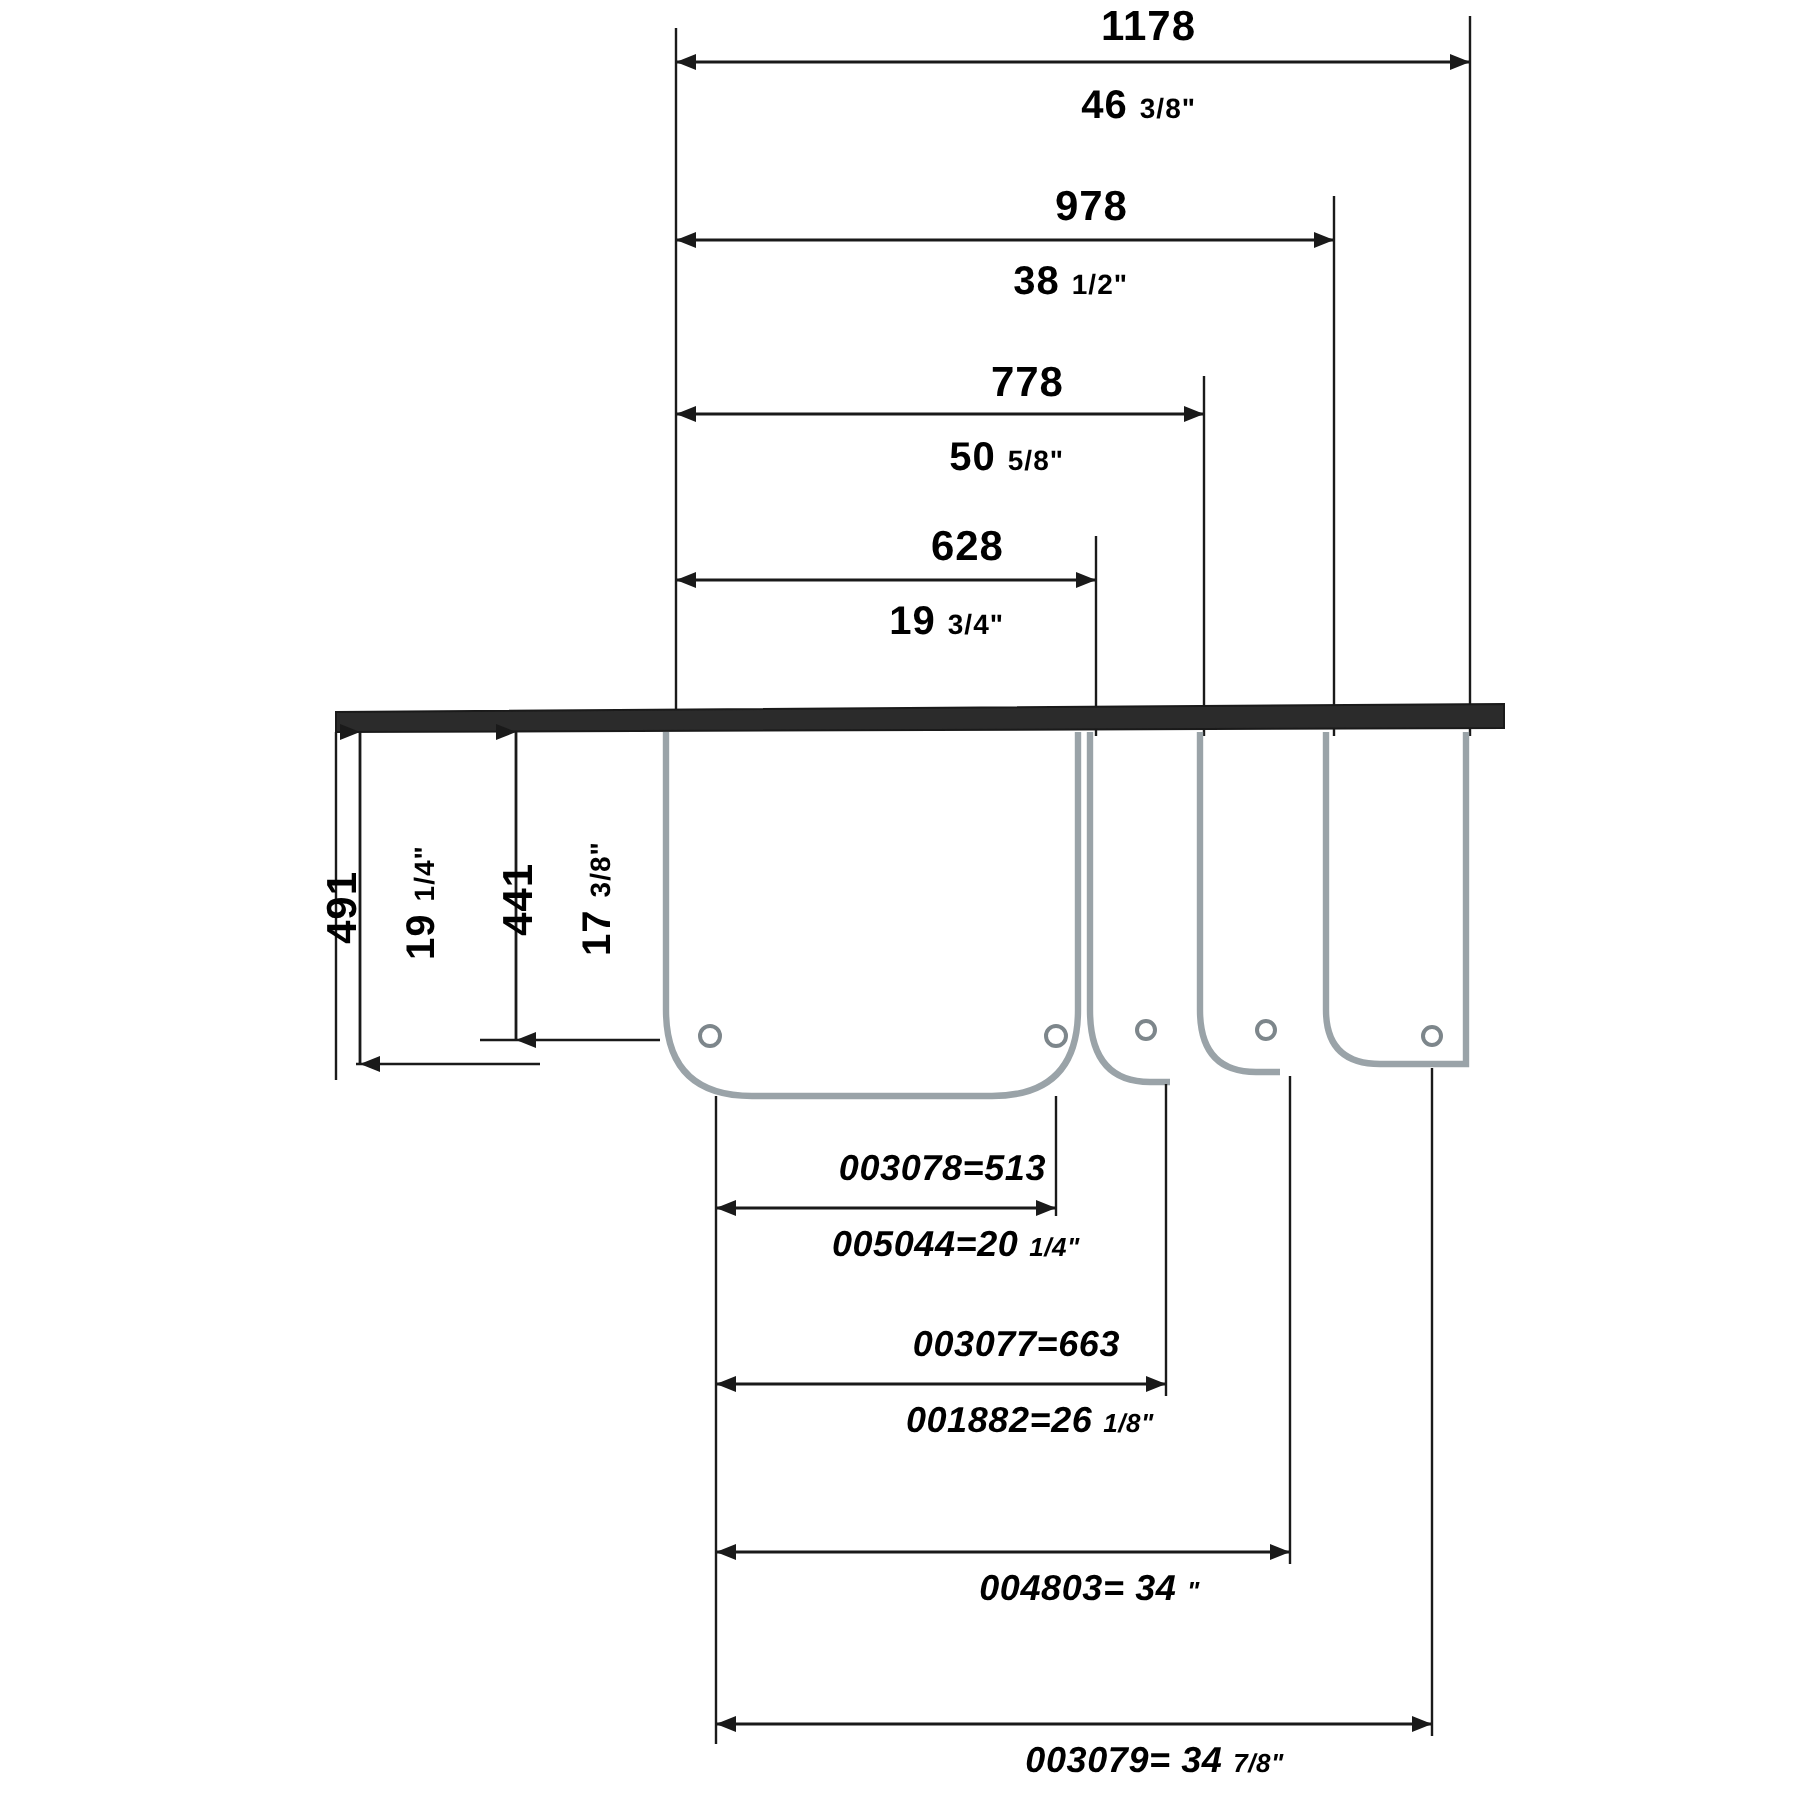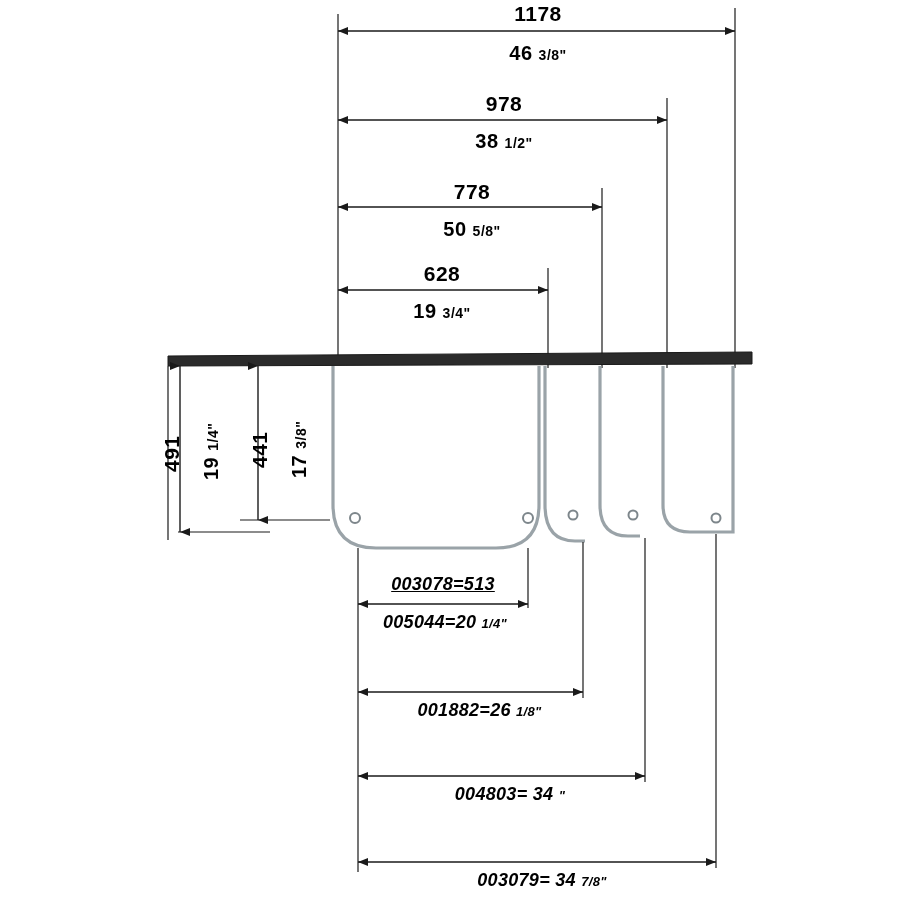--- a/index.html
+++ b/index.html
@@ -51,21 +51,21 @@
   .item-label .frac {
     font-size: 13px;
   }
   .vert-label {
     position: absolute;
     transform-origin: 0 0;
     transform: rotate(-90deg);
     white-space: nowrap;
   }
   .centered {
-    text-align: center;
+    text-align: right;
   }
 </style>
 </head>
 <body>
 
 <div id="page">
 
   <svg id="svg-layer" viewBox="0 0 900 900">
     <defs>
       <marker id="arrL" markerWidth="12" markerHeight="10" refX="1" refY="5" orient="auto" markerUnits="userSpaceOnUse">
@@ -192,26 +192,27 @@
     <span>19</span>
     <span class="frac">1/4"</span>
   </div>
 
   <div class="vert-label dim-label metric" style="left:248px; top:468px;">441</div>
   <div class="vert-label dim-label imperial" style="left:288px; top:478px;">
     <span>17</span>
     <span class="frac">3/8"</span>
   </div>
 
-  <div class="dim-label item-label centered" style="left:363px; top:574px; width:160px;text-decoration:underline;">003078=513</div>
+  <div class="dim-label item-label centered" style="left:363px; top:574px; width:160px;">003078=513</div>
   <div class="dim-label item-label centered" style="left:350px; top:612px; width:190px;">
     <span>005044=20</span>
     <span class="frac">1/4"</span>
   </div>
 
+  <div class="dim-label item-label centered" style="left:390px; top:662px; width:170px;">003077=663</div>
   <div class="dim-label item-label centered" style="left:382px; top:700px; width:195px;">
     <span>001882=26</span>
     <span class="frac">1/8"</span>
   </div>
 
   <div class="dim-label item-label centered" style="left:420px; top:784px; width:180px;">
     <span>004803= 34</span>
     <span class="frac">"</span>
   </div>
 

